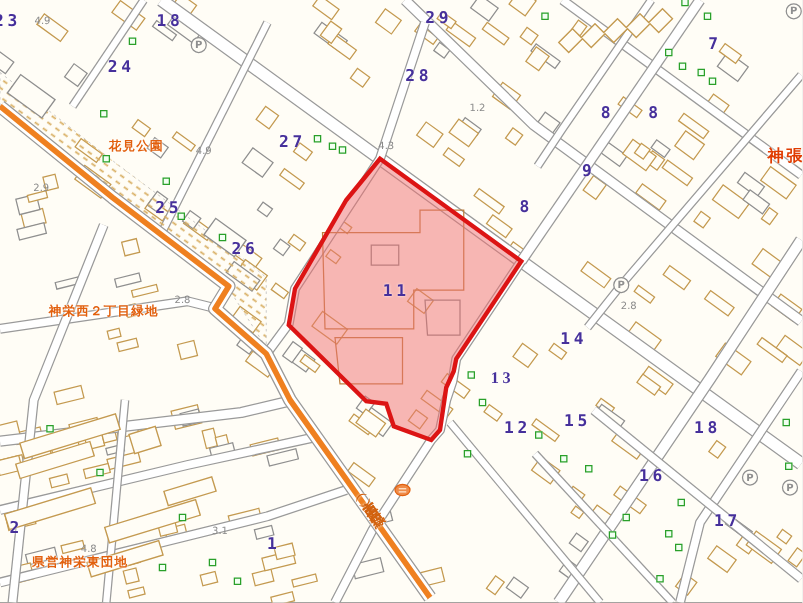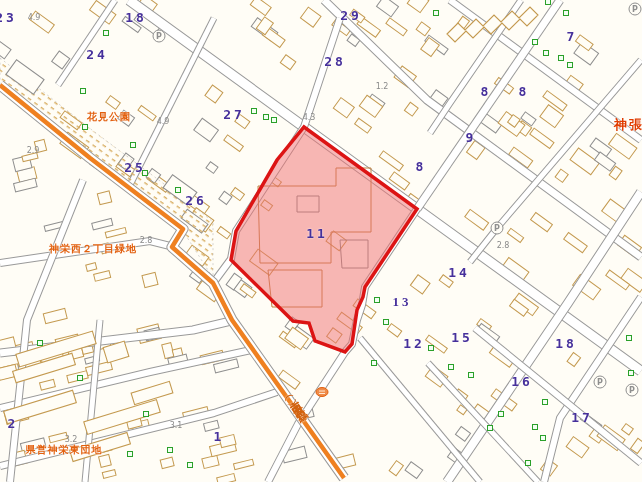--- a/index.html
+++ b/index.html
@@ -316,31 +316,31 @@
       <div class="blocknum" style="left: 459px; top: 272px;">14</div>
       <div class="blocknum" style="left: 402px; top: 302px; font-family: Liberation Serif, serif;">13</div>
       <div class="blocknum" style="left: 414px; top: 343px;">12</div>
       <div class="blocknum" style="left: 462px; top: 337px;">15</div>
       <div class="blocknum" style="left: 566px; top: 343px;">18</div>
       <div class="blocknum" style="left: 522px; top: 381px;">16</div>
       <div class="blocknum" style="left: 582px; top: 417px;">17</div>
       <div class="blocknum" style="left: 219px; top: 436px;">1</div>
       <div class="blocknum" style="left: 13px; top: 423px;">2</div>
       <div class="placelabel" style="left: 109px; top: 117px;">花見公園</div>
-      <div class="placelabel" style="left: 83px; top: 249px; margin-left: 10px;">神栄西２丁目緑地</div>
+      <div class="placelabel" style="left: 83px; top: 249px;">神栄西２丁目緑地</div>
       <div class="placelabel" style="left: 64px; top: 450px;">県営神栄東団地</div>
       <div class="placelabel big" style="left: 629px; top: 125px;">神張</div>
       <div class="spot" style="left: 34px; top: 17px;">4.9</div>
       <div class="spot" style="left: 33px; top: 150px;">2.9</div>
       <div class="spot" style="left: 163px; top: 121px;">4.9</div>
       <div class="spot" style="left: 309px; top: 117px;">4.3</div>
       <div class="spot" style="left: 382px; top: 86px;">1.2</div>
       <div class="spot" style="left: 146px; top: 240px;">2.8</div>
       <div class="spot" style="left: 503px; top: 245px;">2.8</div>
-      <div class="spot" style="left: 71px; top: 439px;">3.2</div>
+      <div class="spot" style="left: 71px; top: 439px;">4.8</div>
       <div class="spot" style="left: 176px; top: 425px;">3.1</div>
       <div class="greenmark" style="left: 83px; top: 91px;"></div>
       <div class="greenmark" style="left: 85px; top: 127px;"></div>
       <div class="greenmark" style="left: 106px; top: 33px;"></div>
       <div class="greenmark" style="left: 133px; top: 145px;"></div>
       <div class="greenmark" style="left: 145px; top: 173px;"></div>
       <div class="greenmark" style="left: 178px; top: 190px;"></div>
       <div class="greenmark" style="left: 254px; top: 111px;"></div>
       <div class="greenmark" style="left: 266px; top: 117px;"></div>
       <div class="greenmark" style="left: 274px; top: 120px;"></div>

